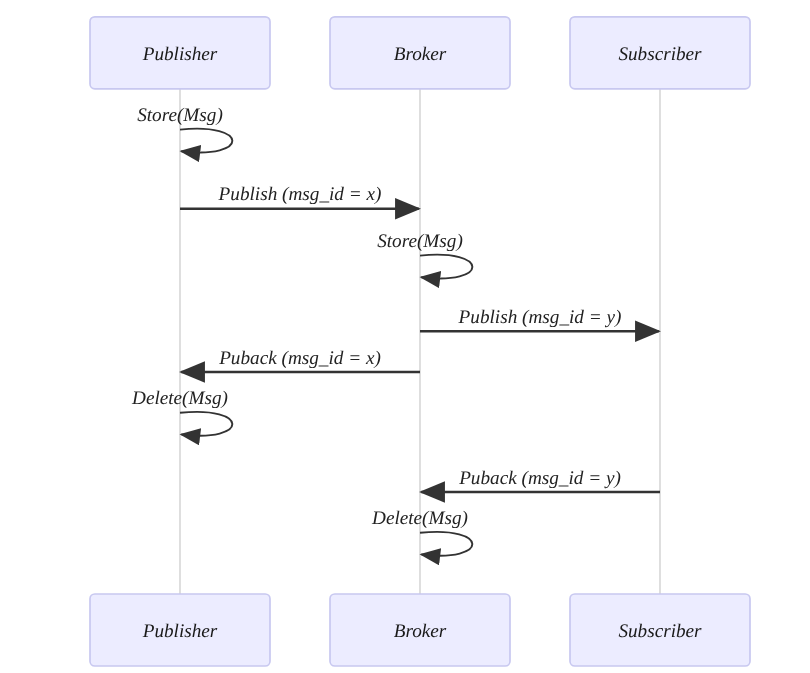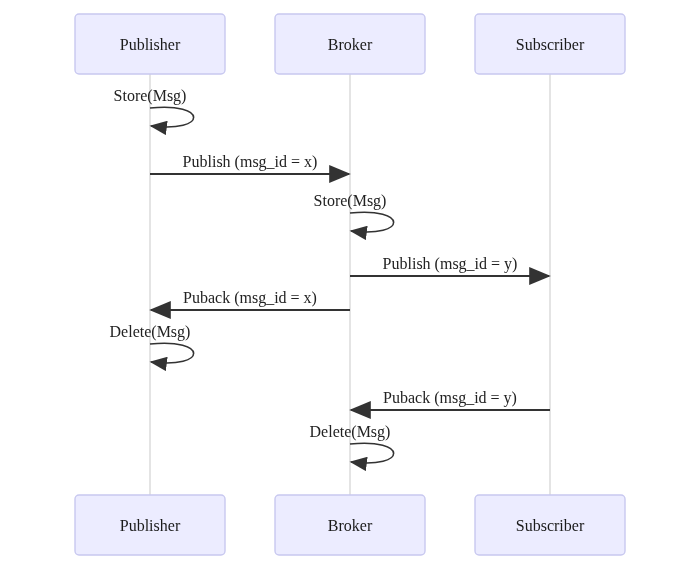--- a/index.html
+++ b/index.html
@@ -4,20 +4,21 @@
 <style>
   html, body {
     margin: 0;
     padding: 0;
     background: #ffffff;
   }
   .diagram-wrap {
     width: 619px;
     height: 561px;
     background: #ffffff;
+    font-style: italic;
   }
   svg { display: block; }
   .actor-box {
     stroke: #c8c8f0;
     stroke-width: 1.4;
   }
   .actor-label {
     font-family: "Liberation Serif", "DejaVu Serif", serif;
     font-size: 16px;
     fill: #1a1a1a;

